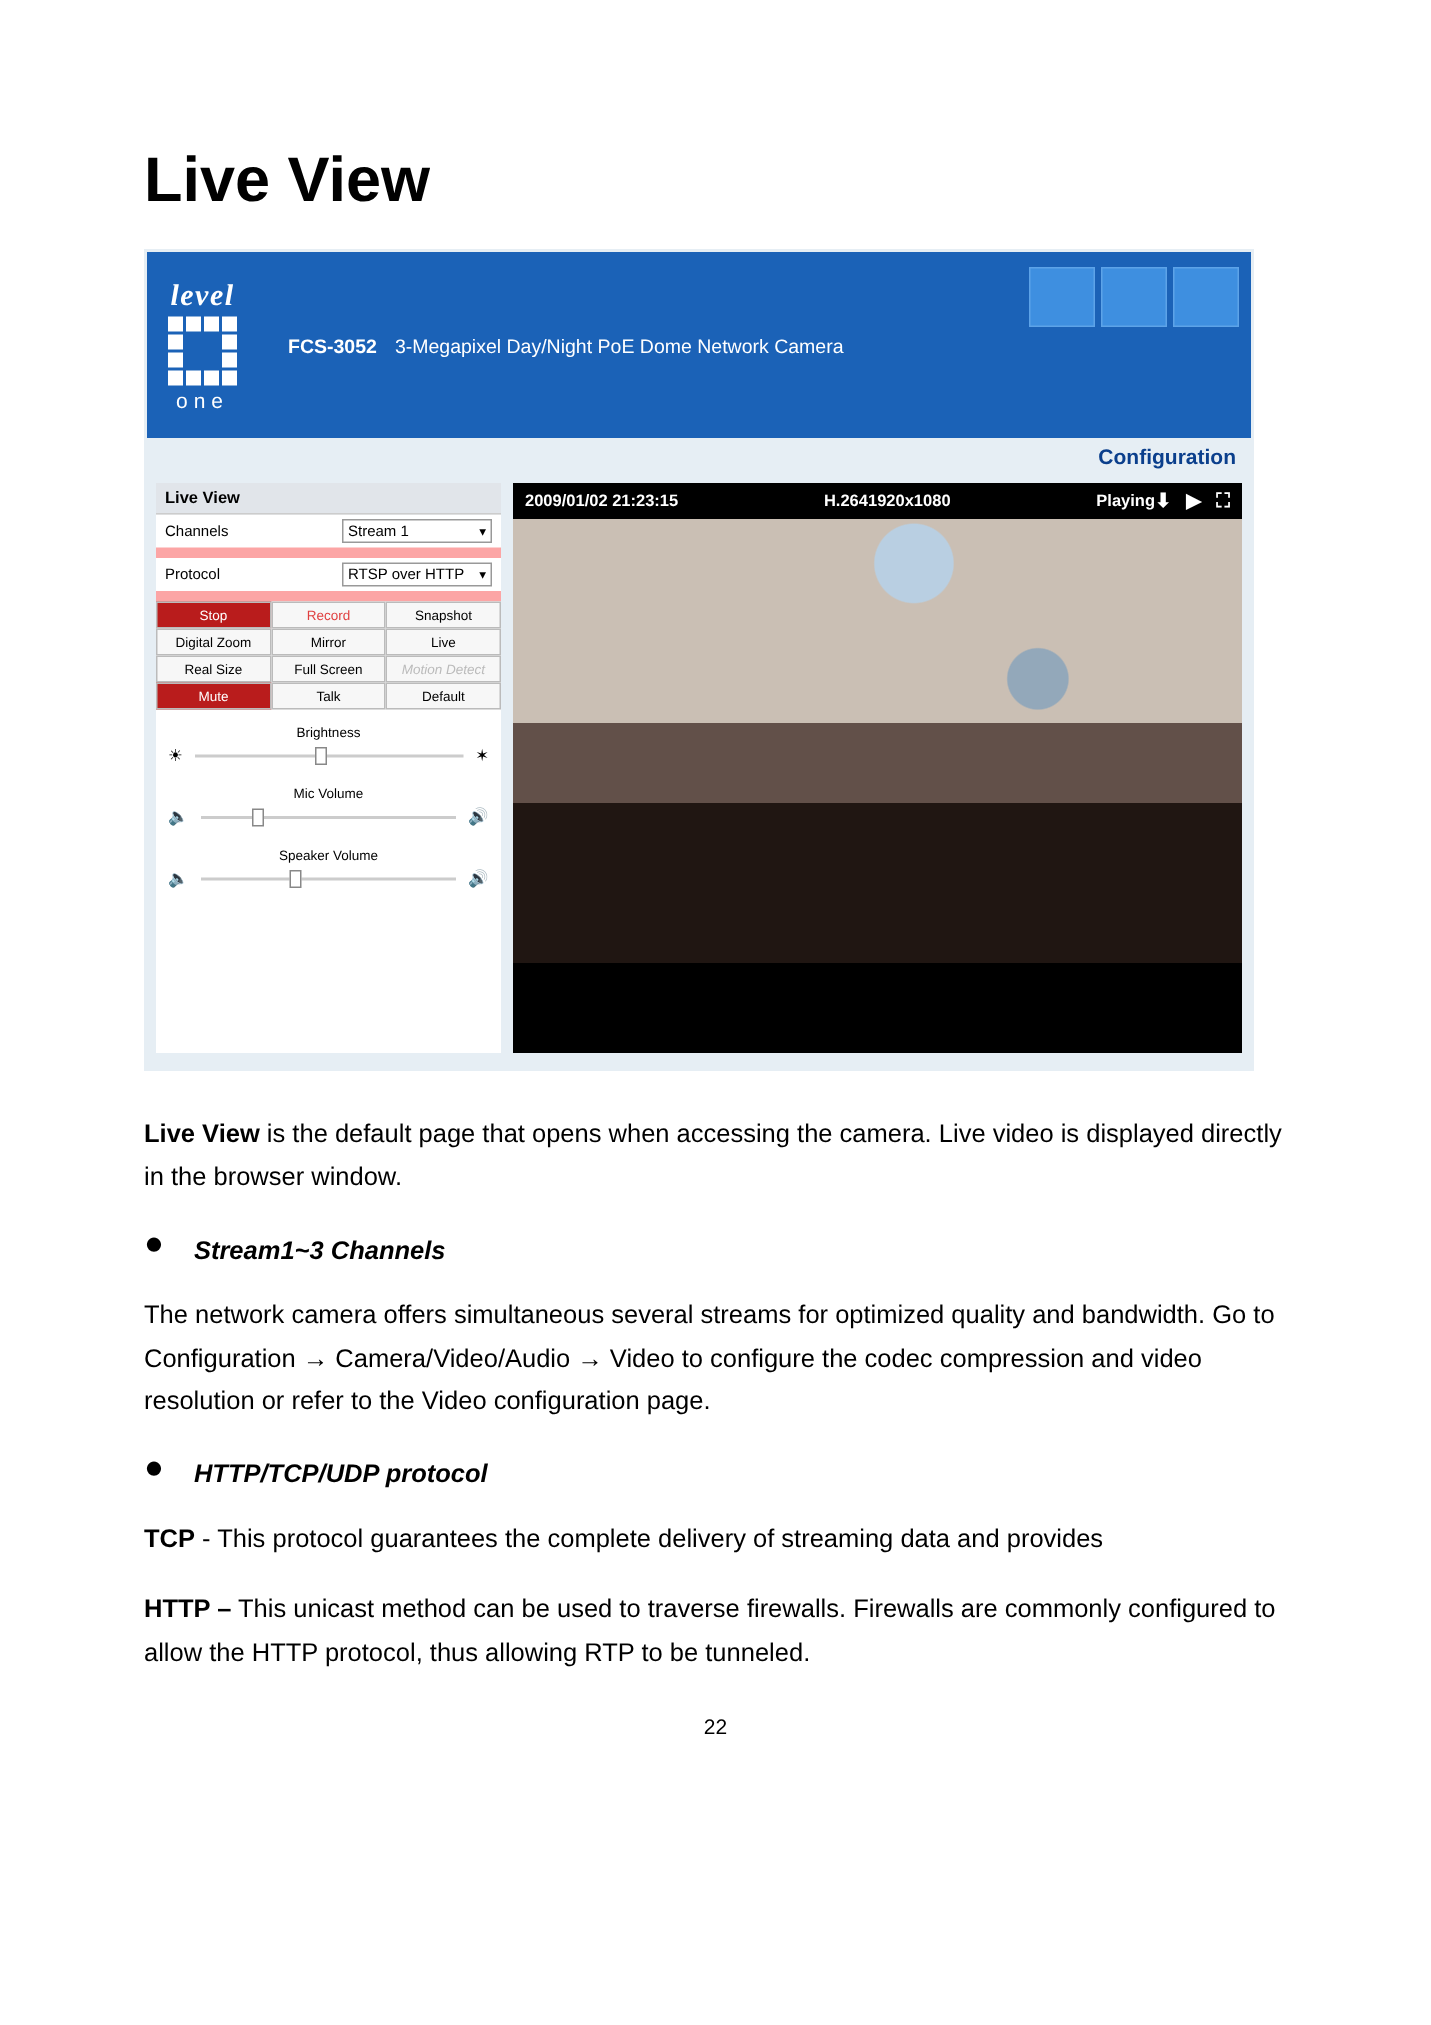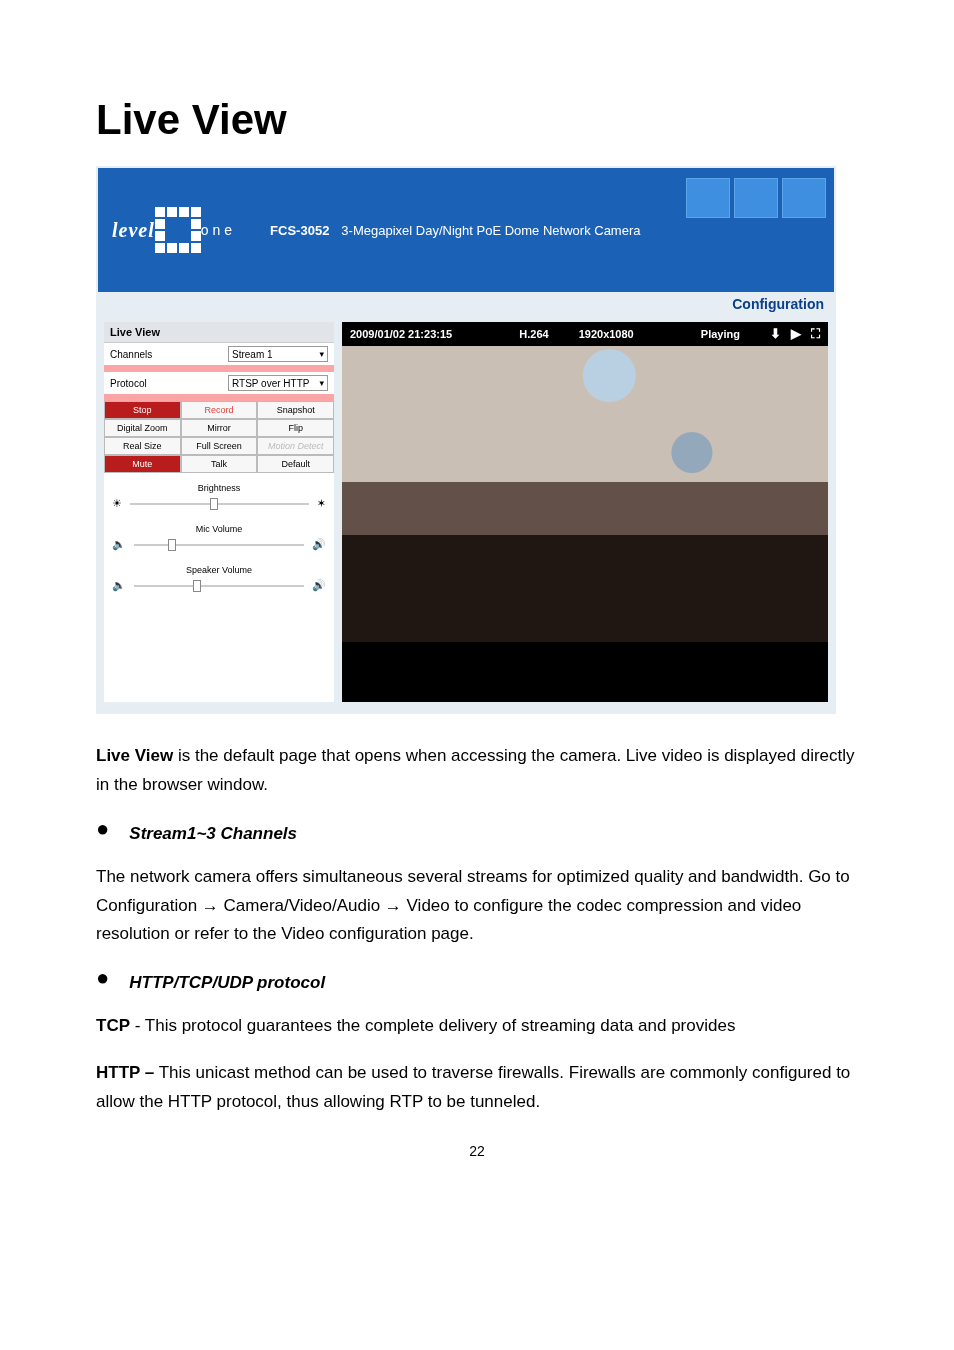--- a/index.html
+++ b/index.html
@@ -13,21 +13,21 @@
     margin: 0 0 28px 0;
   }
   .ss-header {
     height: 124px;
     background: linear-gradient(#1b62b7, #1b62b7);
     display: flex;
     align-items: center;
     position: relative;
     padding: 0 14px;
   }
-  .logo { display: flex; flex-direction: row; align-items: center; color:#fff; }
+  .logo { display: flex; flex-direction: column; align-items: center; color:#fff; }
   .logo-top { font: italic bold 20px "Times New Roman", serif; color:#fff; letter-spacing:1px;}
   .logo-grid { display: grid; grid-template-columns: repeat(4, 10px); grid-gap:2px; margin:2px 0;}
   .logo-grid span { width:10px; height:10px; background:#fff;}
   .logo-bottom { font: 14px Arial; color:#fff; letter-spacing:4px;}
   .hdr-text { color:#fff; font-size:13px; margin-left: 34px; display:flex; gap:12px; align-items:center;}
   .hdr-model { font-weight:bold; }
   .hdr-corner { position:absolute; right:8px; top:10px; display:flex; gap:4px;}
   .hdr-corner span{ width:44px; height:40px; background:#3e8fe0; border:1px solid #5da3e8;}
   .ss-sub { background:#e6eef4; height:26px; position:relative;}
   .config-link { position:absolute; right:10px; top:4px; color:#0b3f8c; font-weight:bold; font-size:14px;}
@@ -43,21 +43,21 @@
   .btn-grid .blue { background:#b91c1c; color:#fff;}
   .btn-grid .red { color:#e04040;}
   .btn-grid .gray { color:#bbb;font-style:italic;}
   .slider-sec { padding:10px 8px 4px 8px; text-align:center;}
   .slider-label { font-size:9px; margin-bottom:4px;}
   .slider-row { display:flex; align-items:center; gap:8px; margin-bottom:14px;}
   .slider-row .ico { font-size:11px; }
   .track { flex:1; height:2px; background:#ccc; position:relative;}
   .thumb { position:absolute; top:-5px; width:8px; height:12px; background:#fff; border:1px solid #888; left:45%;}
   .video-area { flex:1; background:#000; position:relative; height:380px; overflow:hidden;}
-  .v-top { position:absolute; top:4px; left:0; right:0; color:#fff; font-size:11px; font-weight:bold; display:flex; align-items:center; padding:0 8px; gap:30px;}
+  .v-top { position:absolute; top:4px; left:0; right:0; color:#fff; font-size:11px; font-weight:bold; display:flex; align-items:center; padding:0 8px; }
   .v-top .grow{flex:1;}
   .v-icons { display:flex; gap:10px; font-size:13px;}
   .v-scene { position:absolute; left:0; right:0; top:24px; bottom:60px;
     background:
       radial-gradient(circle at 55% 10%, #b9cfe2 0 26px, transparent 27px),
       radial-gradient(circle at 72% 36%, #93a8ba 0 20px, transparent 21px),
       linear-gradient(180deg,#cabfb4 0 46%, #625049 46% 64%, #201612 64% 100%);
   }
   .body-text { font-size:17px; line-height:1.7; }
   .body-text p { margin: 0 0 18px 0; }
@@ -125,21 +125,21 @@
           <div class="pl-select">
               <span>RTSP over HTTP</span>
             </div>
         </div>
         <div class="btn-grid">
           <div class="blue">Stop</div>
           <div class="red">Record</div>
           <div>Snapshot</div>
           <div>Digital Zoom</div>
           <div>Mirror</div>
-          <div>Flip</div>
+          <div>Live</div>
           <div>Real Size</div>
           <div>Full Screen</div>
           <div class="gray">Motion Detect</div>
           <div class="blue">Mute</div>
           <div>Talk</div>
           <div>Default</div>
         </div>
 
         <div class="slider-sec">
           <div class="slider-label">Brightness</div>

